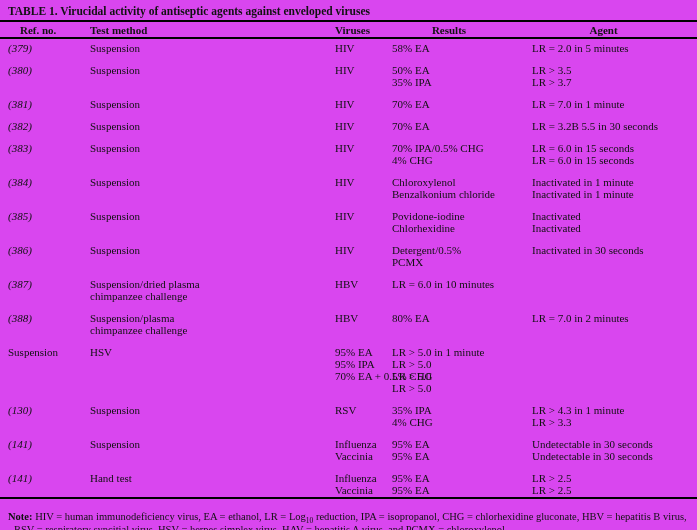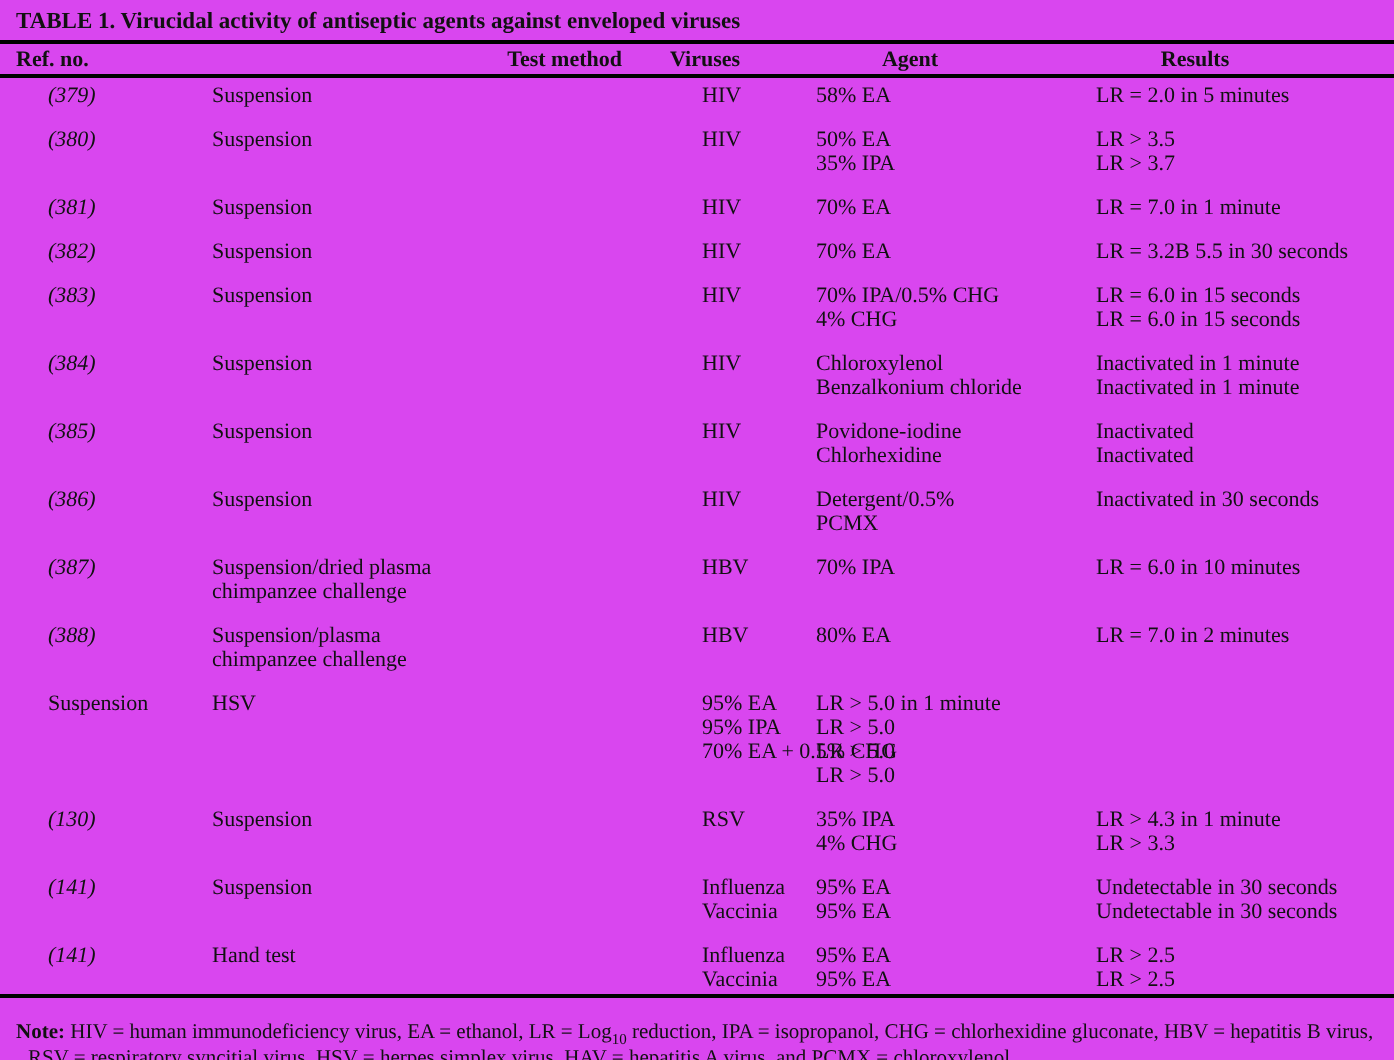--- a/index.html
+++ b/index.html
@@ -39,29 +39,29 @@
     top: 24px;
     left: 8px;
     right: 8px;
     display: grid;
     grid-template-columns: 82px 245px 57px 140px 1fr;
     font-size: 11px;
     font-weight: bold;
     line-height: 12px;
   }
   .hc { white-space: nowrap; }
-  .h-ref     { text-align: left; }
-  .h-method  { text-align: right; padding-right: 24px; }
+  .h-ref     { text-align: left; margin-left: 12px; }
+  .h-method  { text-align: left; padding-right: 24px; }
   .h-viruses { text-align: left; padding-right: 16px; }
   .h-agent   { text-align: center; padding-right: 14px; }
   .h-results { text-align: center; padding-right: 26px; }
   .tbody {
     position: absolute;
     top: 42px;
-    left: 24px;
+    left: 8px;
     right: 8px;
   }
   .row {
     display: grid;
     grid-template-columns: 82px 245px 57px 140px 1fr;
     margin-bottom: 10px;
   }
   .row:last-child { margin-bottom: 0; }
   .cell {
     font-size: 11px;
@@ -92,22 +92,22 @@
 <div class="page">
 
   <div class="title">TABLE 1. Virucidal activity of antiseptic agents against enveloped viruses</div>
 
   <div class="rule rule-top"></div>
 
   <div class="header">
     <div class="hc h-ref">Ref. no.</div>
     <div class="hc h-method">Test method</div>
     <div class="hc h-viruses">Viruses</div>
+    <div class="hc h-results">Results</div>
     <div class="hc h-agent">Agent</div>
-    <div class="hc h-results">Results</div>
   </div>
 
   <div class="rule rule-header"></div>
 
   <div class="tbody">
       <div class="row">
         <div class="cell ref">
           <div class="ln">(379)</div>
         </div>
         <div class="cell">
@@ -254,23 +254,20 @@
       <div class="row">
         <div class="cell ref">
           <div class="ln">(387)</div>
         </div>
         <div class="cell">
           <div class="ln">Suspension/dried plasma</div>
           <div class="ln">chimpanzee challenge</div>
         </div>
         <div class="cell">
           <div class="ln">HBV</div>
-        </div>
-        <div class="cell">
-          <div class="ln">70% IPA</div>
         </div>
         <div class="cell">
           <div class="ln">LR = 6.0 in 10 minutes</div>
         </div>
       </div>
       <div class="row">
         <div class="cell ref">
           <div class="ln">(388)</div>
         </div>
         <div class="cell">

